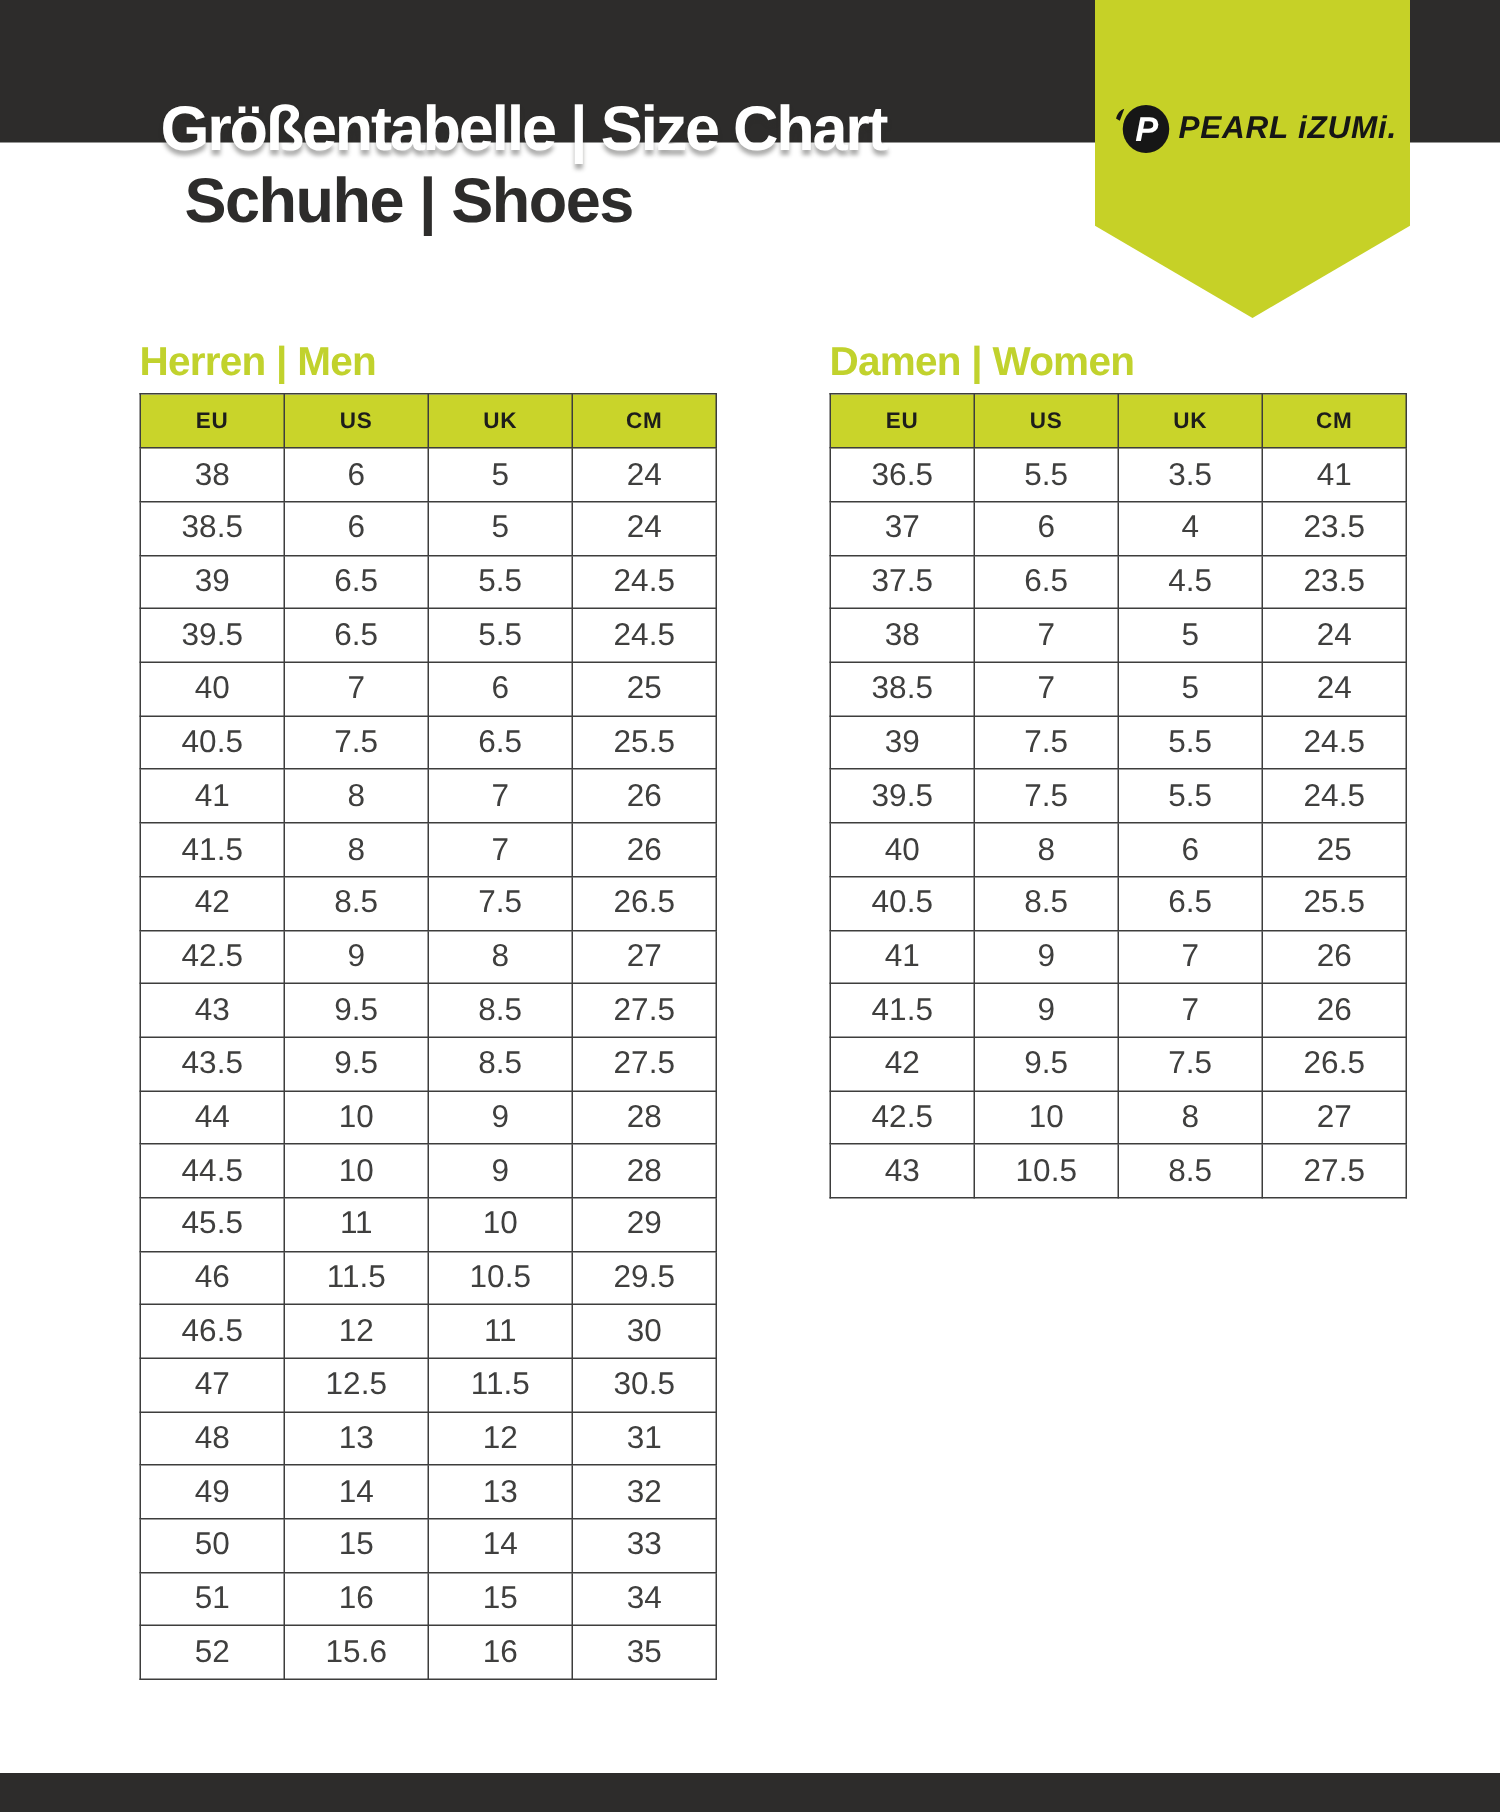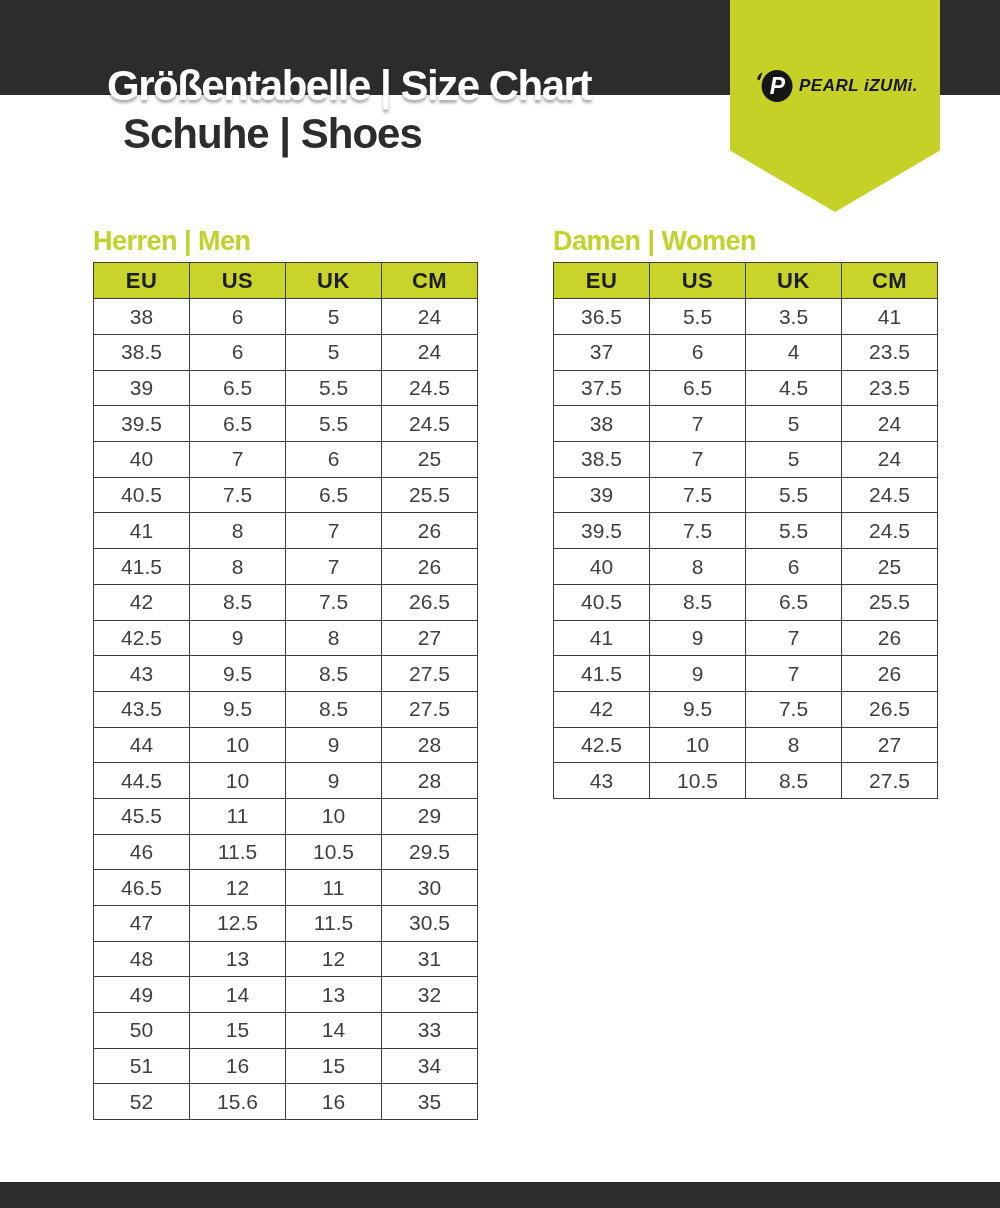--- a/index.html
+++ b/index.html
@@ -60,21 +60,21 @@
     position: absolute;
     top: 68px; left: 0;
     width: 100%;
     display: flex;
     align-items: center;
     justify-content: center;
     gap: 5px;
   }
   .logo-mark svg { display: block; }
   .brand-text {
-    font-size: 17px;
+    font-size: 21px;
     font-weight: bold;
     font-style: italic;
     letter-spacing: 0.5px;
     color: #161616;
     white-space: nowrap;
   }
 
   
   .block {
     position: absolute;
@@ -98,21 +98,21 @@
     border-collapse: collapse;
     table-layout: fixed;
     width: 385px;
     text-align: center;
   }
   table.size-table th {
     box-sizing: border-box;
     height: 36px;
     background: #c9d42a;
     border: 1px solid #3d3d3c;
-    font-size: 22px;
+    font-size: 15px;
     font-weight: bold;
     color: #1d1d1b;
     letter-spacing: 0.5px;
   }
   table.size-table td {
     box-sizing: border-box;
     height: 35.7px;
     background: #ffffff;
     border: 1px solid #3d3d3c;
     font-size: 21px;

